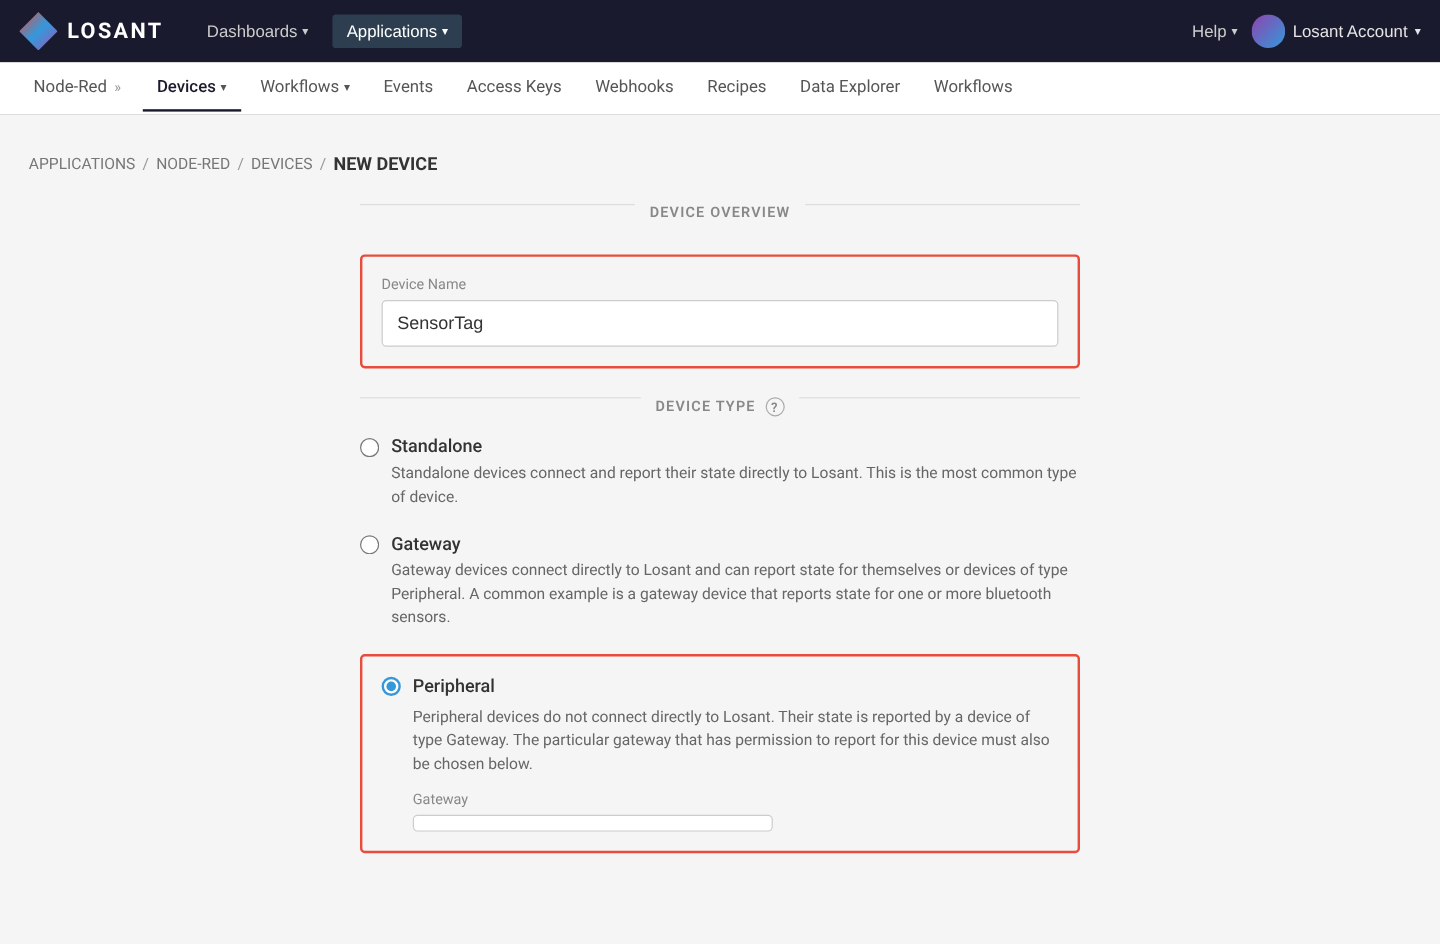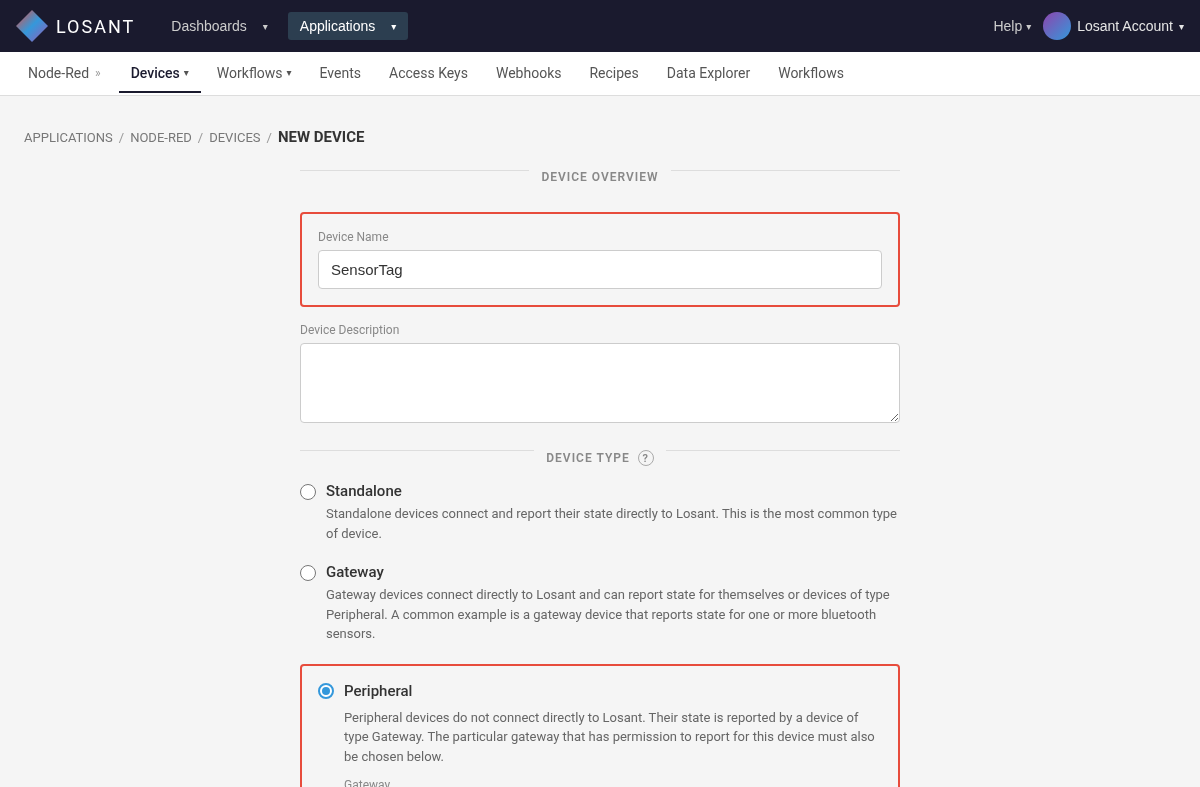--- a/index.html
+++ b/index.html
@@ -14,29 +14,29 @@
       padding: 0 16px;
       justify-content: space-between;
     }
     .top-nav-left { display: flex; align-items: center; gap: 8px; }
     .logo { display: flex; align-items: center; gap: 8px; margin-right: 16px; }
     .logo-diamond {
       width: 32px; height: 32px;
       background: linear-gradient(135deg, #e74c3c 0%, #3498db 50%, #9b59b6 100%);
       clip-path: polygon(50% 0%, 100% 50%, 50% 100%, 0% 50%);
     }
-    .logo-text { color: white; font-size: 18px; font-weight: 400; letter-spacing: 2px; }
+    .logo-text { color: white; font-size: 18px; font-weight: 700; letter-spacing: 2px; }
     .top-nav-btn {
       background: transparent;
       color: #ccc;
       border: none;
       padding: 6px 12px;
       cursor: pointer;
       font-size: 14px;
-      display: flex; align-items: center; gap: 16px;
+      display: flex; align-items: center; gap: 4px;
       border-radius: 3px;
     }
     .top-nav-btn.active { background: #2c3e50; color: white; }
     .top-nav-right { display: flex; align-items: center; gap: 12px; }
     .help-btn { color: #ccc; background: transparent; border: none; cursor: pointer; font-size: 14px; display: flex; align-items: center; gap: 4px; }
     .account-btn { color: #e5e5e5; background: transparent; border: none; cursor: pointer; font-size: 14px; display: flex; align-items: center; gap: 6px; }
     .avatar { width: 28px; height: 28px; border-radius: 50%; background: #8e44ad; display: flex; align-items: center; justify-content: center; overflow: hidden; }
     .avatar-img { width: 100%; height: 100%; background: linear-gradient(135deg, #8e44ad, #3498db); }
     .chevron { font-size: 10px; }
 
@@ -210,24 +210,20 @@
       <span class="section-header-text">DEVICE OVERVIEW</span>
     </div>
 
     <div class="outlined-red">
       <div class="field-group" style="margin-bottom:0;">
         <label class="field-label">Device Name</label>
         <input class="field-input" type="text" value="SensorTag" style="">
       </div>
     </div>
 
-    <div class="field-group" style="margin-top:16px;">
-      <label class="field-label">Device Description</label>
-      <textarea class="field-textarea" style=""></textarea>
-    </div>
 
     <div class="section-header" style="margin-top: 24px;">
       <span class="section-header-text">
         <span>DEVICE TYPE</span>
         <span style="margin-left:4px; display:inline-flex; align-items:center; justify-content:center; width:16px; height:16px; border-radius:50%; border:1px solid #aaa; font-size:11px; color:#888; cursor:pointer;">?</span>
       </span>
     </div>
 
     <div class="radio-group">
       <div class="radio-option">

